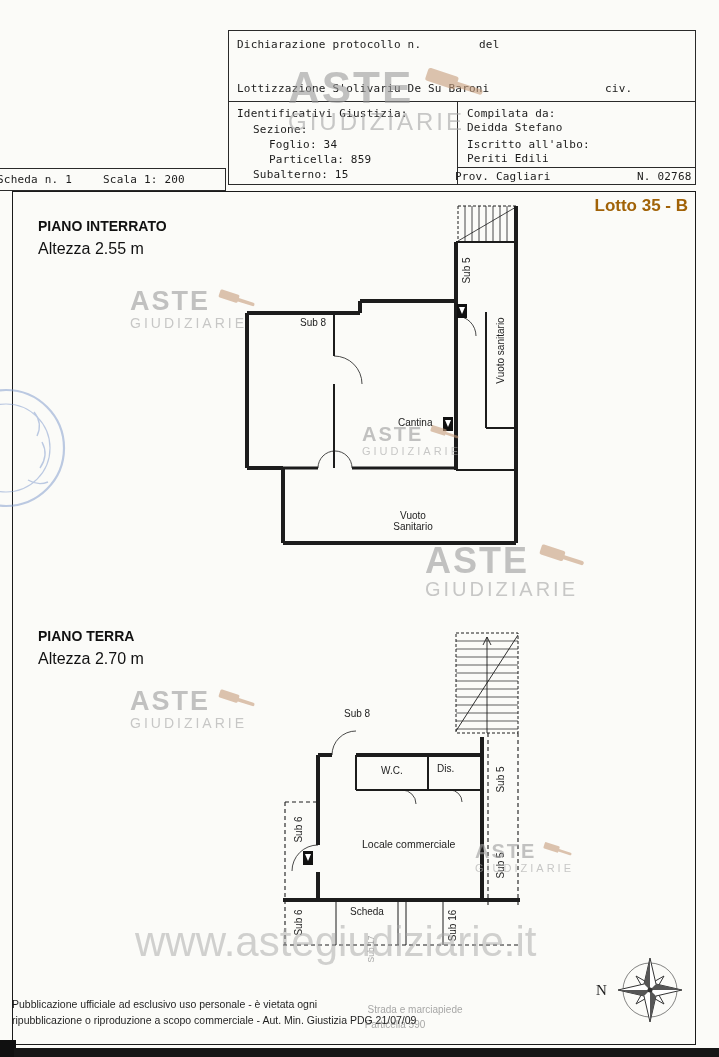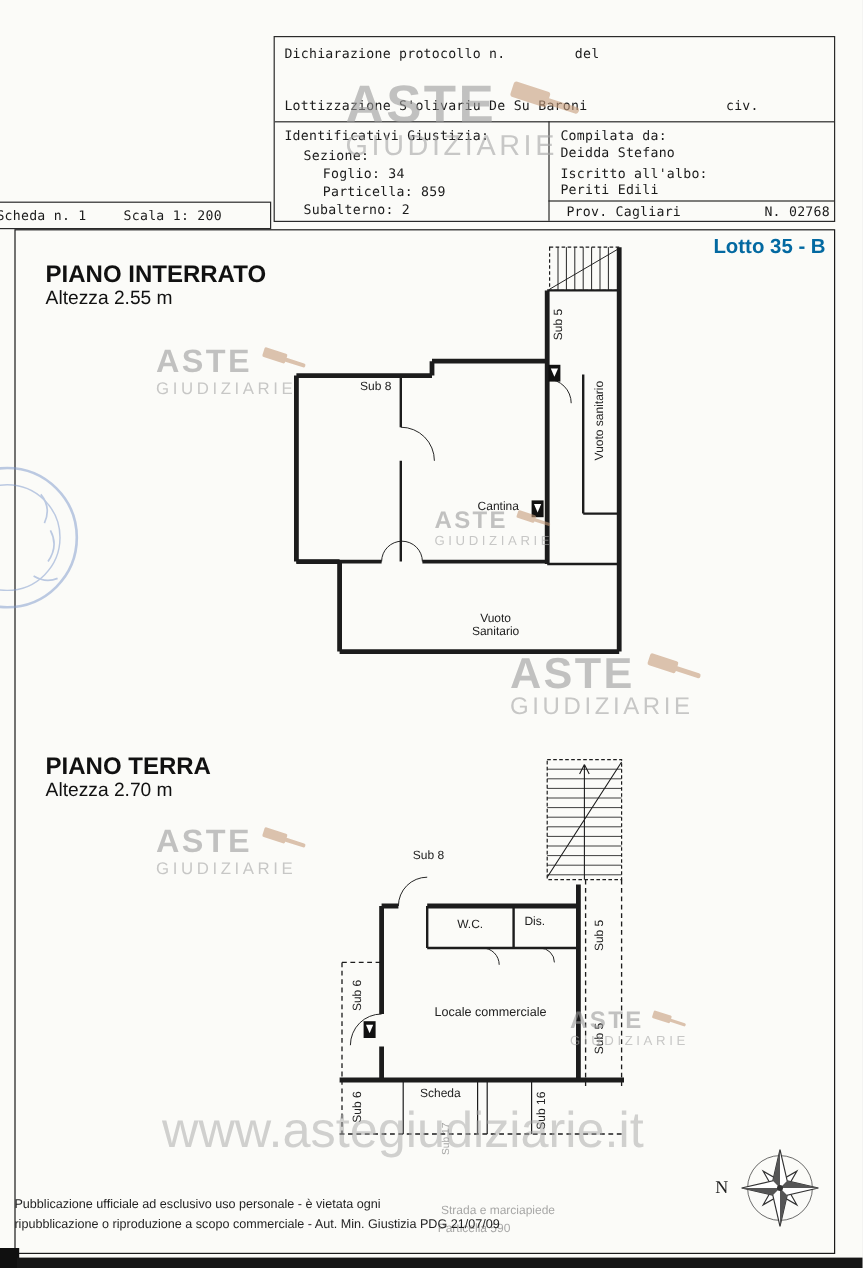--- a/index.html
+++ b/index.html
@@ -17,21 +17,21 @@
   .proto-box{left:228px;top:30px;width:468px;height:155px;border:1.5px solid #2a2a2a}
   .proto-box .mono{position:absolute}
   .hline{position:absolute;border-top:1.5px solid #2a2a2a;height:0}
   .vline{position:absolute;border-left:1.5px solid #2a2a2a;width:0}
   .scheda-box{left:-4px;top:168px;width:230px;height:23px;border:1.5px solid #2a2a2a;overflow:hidden;background:#fbfbf8}
 
   
   .main-frame{left:12px;top:191px;width:684px;height:854px;border:1.5px solid #1a1a1a}
 
   .lotto{left:580px;top:196px;width:108px;font-size:17px;font-weight:bold;text-align:right;white-space:nowrap}
-  .floor-title{font-size:20px;font-weight:bold;white-space:nowrap}
+  .floor-title{font-size:14px;font-weight:bold;white-space:nowrap}
   .floor-alt{font-size:16px;white-space:nowrap}
 
   .lbl{position:absolute;font-size:10px;color:#222;white-space:nowrap}
   .vlabel{width:80px;text-align:center;transform:rotate(-90deg)}
   .prewrap{white-space:pre-line;text-align:center}
   .faint{color:#8b8b8b;opacity:.75}
 
   
   .wm{opacity:.6;line-height:1;z-index:5}
   .wm-row{display:flex;align-items:flex-start;gap:3px}
@@ -63,38 +63,38 @@
     <div class="mono" style="left:8px;top:7px">Dichiarazione protocollo n.</div>
     <div class="mono" style="left:250px;top:7px">del</div>
     <div class="mono" style="left:8px;top:51px">Lottizzazione S'olivariu De Su Baroni</div>
     <div class="mono" style="left:376px;top:51px">civ.</div>
     <div class="hline" style="left:0;right:0;top:70px"></div>
     <div class="vline" style="left:228px;top:70px;bottom:0"></div>
     <div class="mono" style="left:8px;top:76px">Identificativi Giustizia:</div>
     <div class="mono" style="left:24px;top:92px">Sezione:</div>
     <div class="mono" style="left:40px;top:107px">Foglio: 34</div>
     <div class="mono" style="left:40px;top:122px">Particella: 859</div>
-    <div class="mono" style="left:24px;top:137px">Subalterno: 2</div>
+    <div class="mono" style="left:24px;top:137px">Subalterno: 15</div>
     <div class="mono" style="left:238px;top:76px">Compilata da:</div>
     <div class="mono" style="left:238px;top:90px">Deidda Stefano</div>
     <div class="mono" style="left:238px;top:107px">Iscritto all'albo:</div>
     <div class="mono" style="left:238px;top:121px">Periti Edili</div>
     <div class="hline" style="left:228px;right:0;top:136px"></div>
-    <div class="mono" style="left:243px;top:139px">Prov. Cagliari</div>
+    <div class="mono" style="left:226px;top:139px">Prov. Cagliari</div>
     <div class="mono" style="left:408px;top:139px">N. 02768</div>
   </div>
 
   <div class="abs scheda-box">
     <div class="mono abs" style="left:0;top:4px">Scheda n. 1</div>
     <div class="mono abs" style="left:106px;top:4px">Scala 1: 200</div>
   </div>
 
   <div class="abs main-frame"></div>
 
-  <div class="abs lotto" style="color:#0369a1">Lotto 35 - B</div>
+  <div class="abs lotto" style="color:#a16207">Lotto 35 - B</div>
 
   <div class="abs floor-title" style="left:38px;top:218px">PIANO INTERRATO</div>
   <div class="abs floor-alt" style="left:38px;top:240px">Altezza 2.55 m</div>
 
   <div class="abs floor-title" style="left:38px;top:628px">PIANO TERRA</div>
   <div class="abs floor-alt" style="left:38px;top:650px">Altezza 2.70 m</div>
 
   <svg class="overlay" width="719" height="1057" viewBox="0 0 719 1057">
 
     <g stroke="#7d98cc" opacity="0.5" fill="none">

